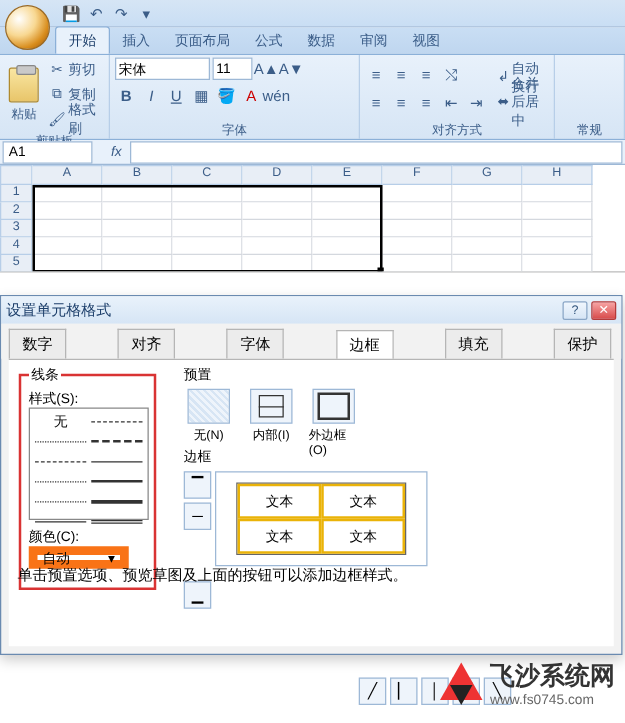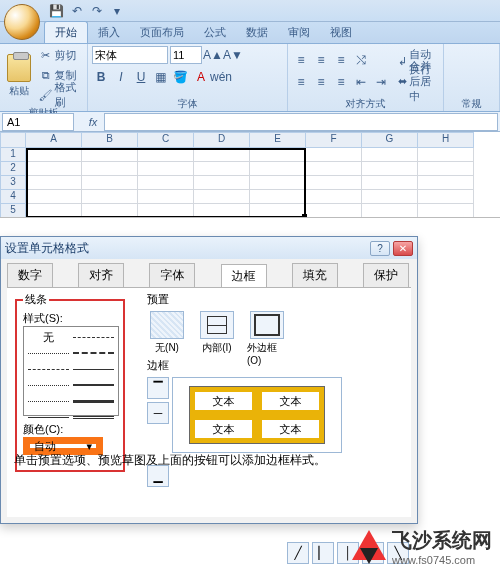--- a/index.html
+++ b/index.html
@@ -40,21 +40,21 @@
 .colhdrs { display: flex; height: 16px; }
 .corner { width: 26px; height: 16px; background: #e8eef6; border: 1px solid #b7cee8; }
 .colh { height: 16px; background: #e8eef6; border: 1px solid #b7cee8; border-left: none; text-align: center; font-size: 10px; color: #3b5d88; }
 .row { display: flex; height: 14px; }
 .rowh { width: 26px; background: #e8eef6; border: 1px solid #b7cee8; border-top: none; text-align: center; font-size: 10px; color: #3b5d88; }
 .cell { height: 14px; border-right: 1px solid #d4d8de; border-bottom: 1px solid #d4d8de; background: #fff; }
 .selbox { position: absolute; left: 26px; top: 16px; width: 280px; height: 70px; border: 2px solid #000; pointer-events: none; }
 .selbox::after { content: ""; position: absolute; right: -3px; bottom: -3px; width: 5px; height: 5px; background: #000; }
 
 
-.dialog { position: absolute; left: 0; top: 236px; width: 418px; background: #f2f2f2; border: 1px solid #6a8ab0; box-shadow: 0 4px 10px rgba(0,0,0,.2); }
+.dialog { position: absolute; left: 0; top: 236px; width: 498px; background: #f2f2f2; border: 1px solid #6a8ab0; box-shadow: 0 4px 10px rgba(0,0,0,.2); }
 .dlg-title { height: 22px; background: linear-gradient(#e9f2fb,#d6e5f5); display: flex; align-items: center; justify-content: space-between; padding: 0 4px; font-size: 12px; color: #1c3e6a; }
 .winbtns { display: flex; gap: 3px; }
 .winbtn { width: 20px; height: 15px; border: 1px solid #8aa6c6; border-radius: 2px; background: linear-gradient(#f0f6fd,#d6e5f5); font-size: 10px; display: flex; align-items: center; justify-content: center; color: #31547c;}
 .winbtn.close { background: linear-gradient(#f7a4a4,#d84b4b); border-color:#b43a3a; color:#fff;}
 .dlg-tabs { display: flex; padding: 4px 6px 0 6px; background:#f2f2f2;justify-content:space-between; }
 .dtab { padding: 3px 10px; border: 1px solid #b5b5b5; border-bottom: none; background: #ececec; margin-right: 2px; font-size: 12px; cursor: pointer; }
 .dtab.active { background: #fff; position: relative; top: 1px; }
 .dlg-body { border-top: 1px solid #b5b5b5; background: #fff; margin: 0 6px 6px 6px; padding: 8px; height: 230px; position: relative; }
 fieldset.lines { position:absolute; left:8px; top:4px; width:110px; height:180px; border:2px solid #d93333; padding:4px 4px 4px 6px; }
 fieldset legend { font-size:11px; padding:0 2px;}
@@ -77,21 +77,21 @@
 .pic-none { background: repeating-linear-gradient(45deg,#eef4fb,#eef4fb 2px,#d7e5f4 2px,#d7e5f4 4px);}
 .pic-outline::before { content:""; width:22px; height:18px; border:2px solid #333;}
 .pic-inside { position:relative;}
 .pic-inside::before { content:""; position:absolute; left:6px; right:6px; top:4px; bottom:4px; border:1px solid #333;}
 .pic-inside::after { content:""; position:absolute; left:6px; right:6px; top:50%; border-top:1px solid #333;}
 .bframe { position:absolute; left:140px; top:70px;}
 .bf-grid { display:grid; grid-template-columns:22px 150px; grid-template-rows:22px 60px 22px; gap:3px; margin-top:4px;}
 .bf-btn { width:22px; height:22px; border:1px solid #9db8d6; background:#eef4fb; display:flex; align-items:center; justify-content:center; font-size:12px;}
 .bf-canvas { grid-column:2; grid-row:1 / span 3; border:1px solid #9db8d6; background:#fff; position:relative; width:170px; height:76px;}
 .bf-samp { position:absolute; left:16px; top:8px; right:16px; bottom:8px; border:1px solid #666; display:grid; grid-template-columns:1fr 1fr; grid-template-rows:1fr 1fr;}
-.bf-cell { border:5px solid #eab308; display:flex; align-items:center; justify-content:center; font-size:11px;}
+.bf-cell { border:2px solid #eab308; display:flex; align-items:center; justify-content:center; font-size:11px;}
 .bf-row-btm { position:absolute; left:140px; top:184px; display:flex; gap:3px;}
 .hint { position:absolute; left:14px; top:452px; font-size:12px;}
 
 
 .watermark { position:absolute; right:8px; bottom:12px; display:flex; align-items:center; gap:6px; font-size:20px; font-weight:bold; color:#333; }
 .wm-sub { font-size:11px; font-weight:normal; color:#666; display:block;}
 .wm-logo { width:34px; height:34px; position:relative;}
 .wm-logo::before { content:""; position:absolute; left:0; top:0; border-left:17px solid transparent; border-right:17px solid transparent; border-bottom:30px solid #e33;}
 .wm-logo::after { content:""; position:absolute; left:8px; top:18px; border-left:9px solid transparent; border-right:9px solid transparent; border-top:16px solid #222;}
 </style>

